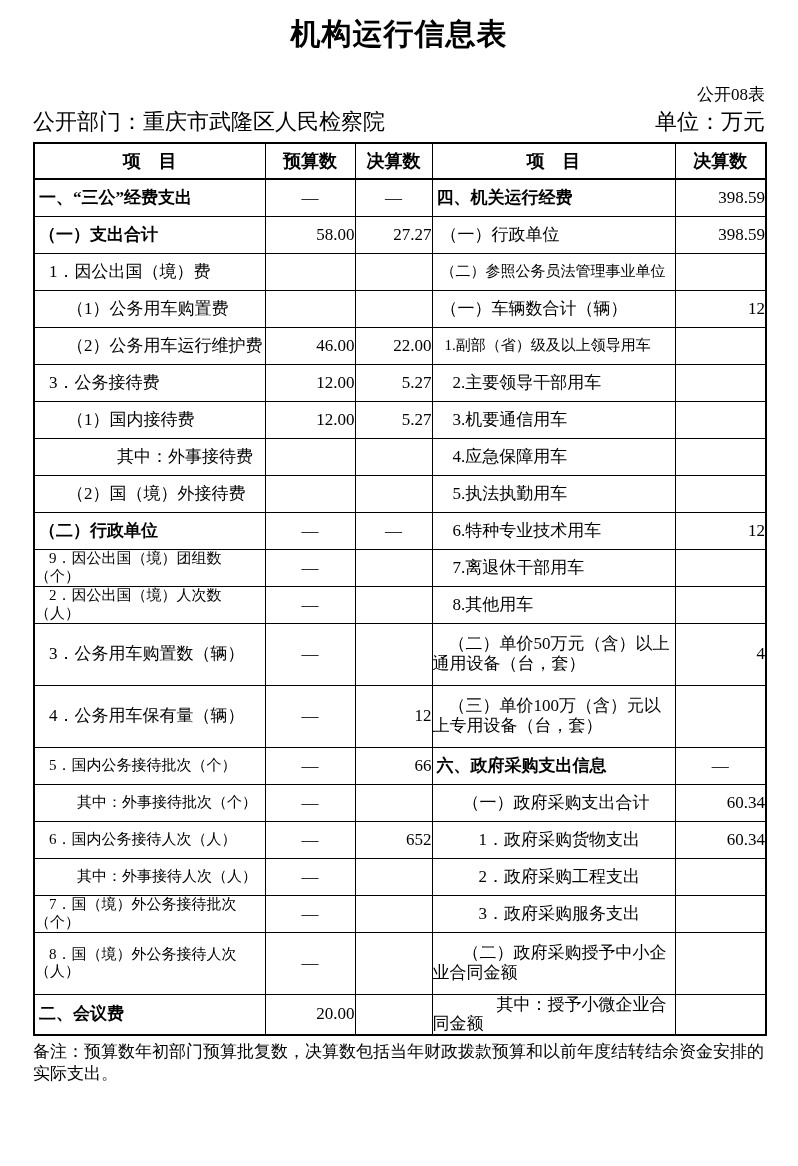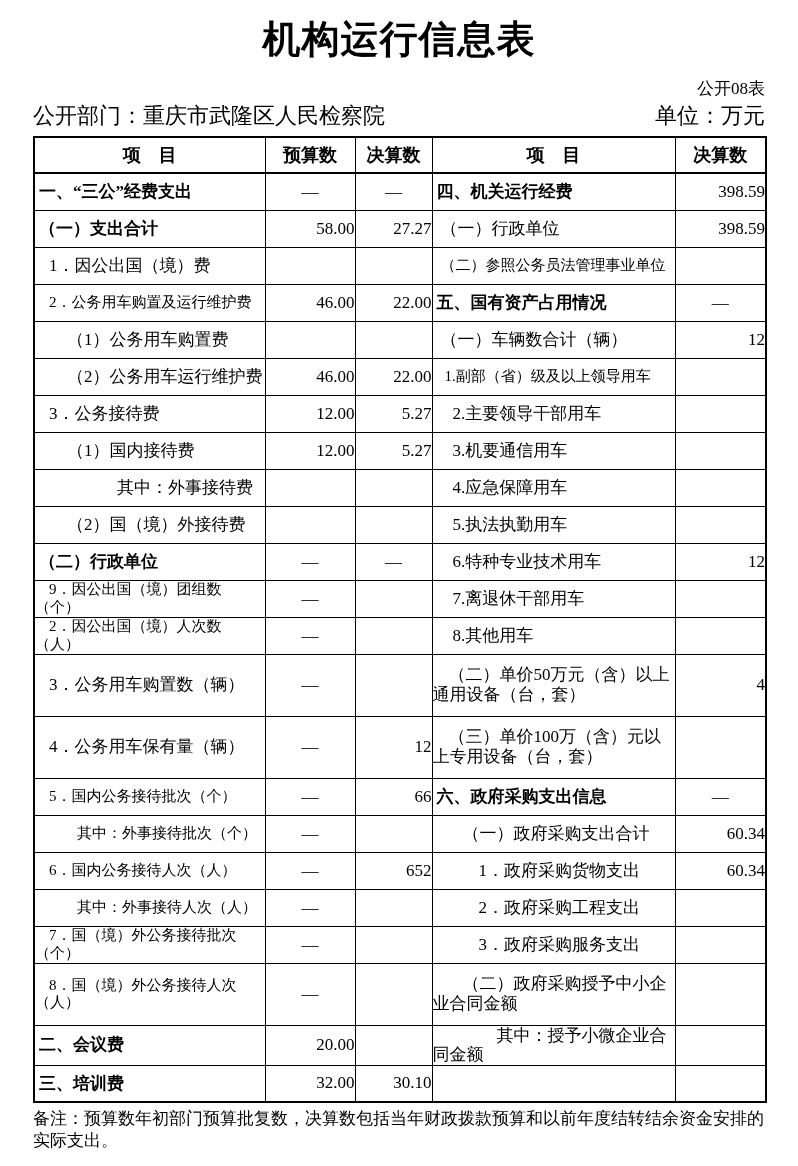--- a/index.html
+++ b/index.html
@@ -5,23 +5,23 @@
   html,body{margin:0;padding:0;background:#ffffff;}
   body{
     width:798px;height:1166px;
     font-family:"Liberation Serif","DejaVu Serif",serif;
     color:#000;
     overflow:hidden;
   }
   .page{padding:8px 33px 0 33px;}
   .title{
     text-align:center;
-    font-size:38px;
+    font-size:30px;
     font-weight:bold;
-    margin:6px 0 12px 0;
+    margin:6px 0 28px 0;
     letter-spacing:1px;
   }
   .form-code{
     text-align:right;
     font-size:17px;
     height:20px;
     margin-bottom:4px;
   }
   .meta-row{
     display:flex;
@@ -118,27 +118,20 @@
           <td class="val">398.59</td>
         </tr>
         <tr style="height: 37px;">
           <td class="label" style="text-indent: 14px;">1．因公出国（境）费</td>
           <td class="val"></td>
           <td class="val"></td>
           <td class="label small" style="text-indent: 8px;">（二）参照公务员法管理事业单位</td>
           <td class="val"></td>
         </tr>
         <tr style="height: 37px;">
-          <td class="label small" style="text-indent: 14px;">2．公务用车购置及运行维护费</td>
-          <td class="val">46.00</td>
-          <td class="val">22.00</td>
-          <td class="label bold" style="text-indent: 4px;">五、国有资产占用情况</td>
-          <td class="val dash">—</td>
-        </tr>
-        <tr style="height: 37px;">
           <td class="label" style="text-indent: 32px;">（1）公务用车购置费</td>
           <td class="val"></td>
           <td class="val"></td>
           <td class="label" style="text-indent: 8px;">（一）车辆数合计（辆）</td>
           <td class="val">12</td>
         </tr>
         <tr style="height: 37px;">
           <td class="label" style="text-indent: 32px;">（2）公务用车运行维护费</td>
           <td class="val">46.00</td>
           <td class="val">22.00</td>
@@ -250,25 +243,18 @@
           <td class="label" style="text-indent: 30px;">（二）政府采购授予中小企业合同金额</td>
           <td class="val"></td>
         </tr>
         <tr style="height: 37px;">
           <td class="label bold" style="text-indent: 4px;">二、会议费</td>
           <td class="val">20.00</td>
           <td class="val"></td>
           <td class="label" style="text-indent: 64px;">其中：授予小微企业合同金额</td>
           <td class="val"></td>
         </tr>
-        <tr style="height: 37px;">
-          <td class="label bold" style="text-indent: 4px;">三、培训费</td>
-          <td class="val">32.00</td>
-          <td class="val">30.10</td>
-          <td class="label" style="text-indent: 0px;"></td>
-          <td class="val"></td>
-        </tr>
       </tbody>
   </table>
 
   <div class="note">备注：预算数年初部门预算批复数，决算数包括当年财政拨款预算和以前年度结转结余资金安排的实际支出。</div>
 
 </div>
 
 </body></html>

